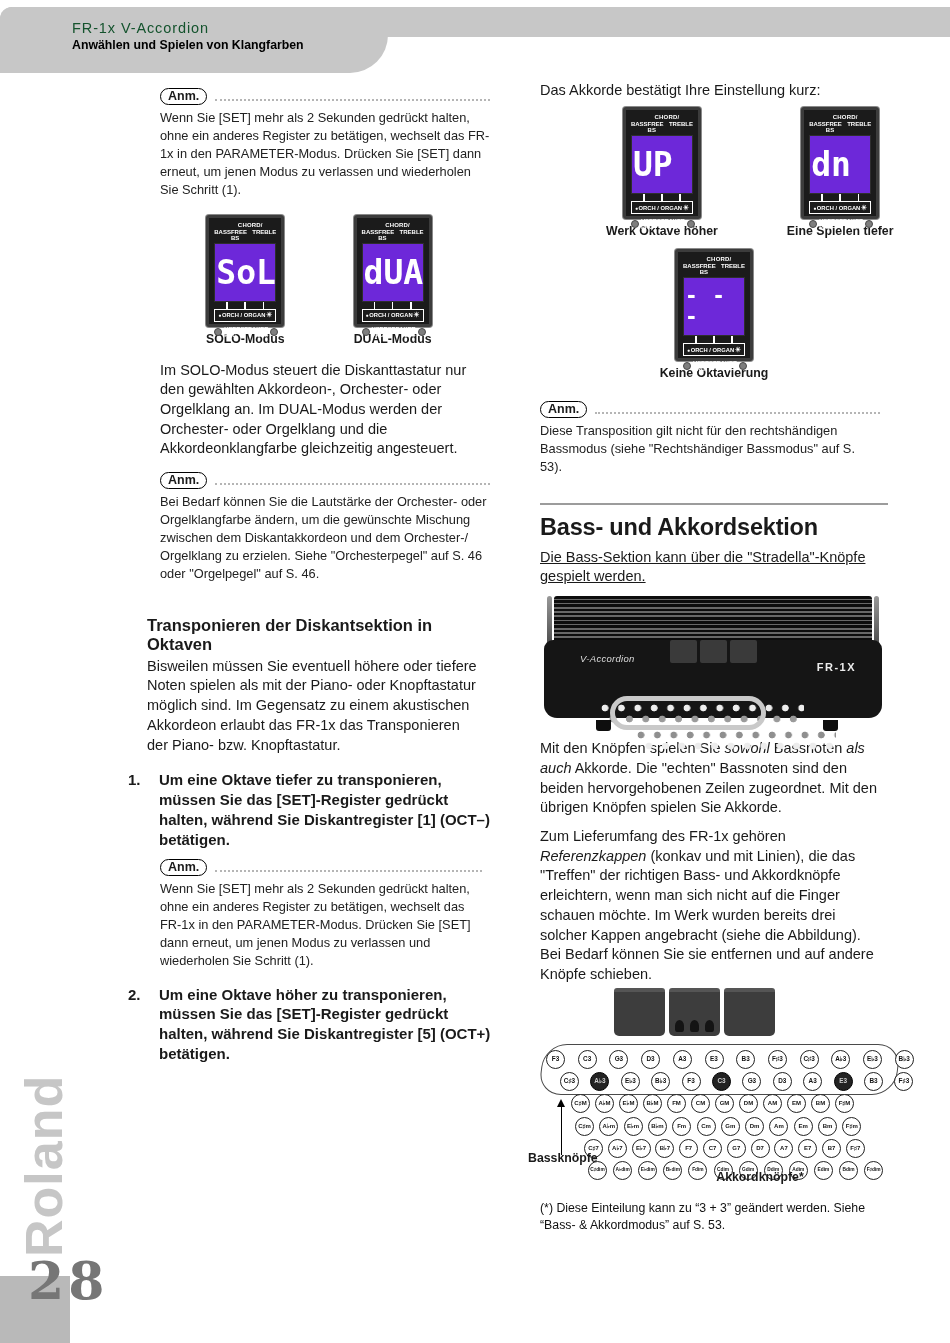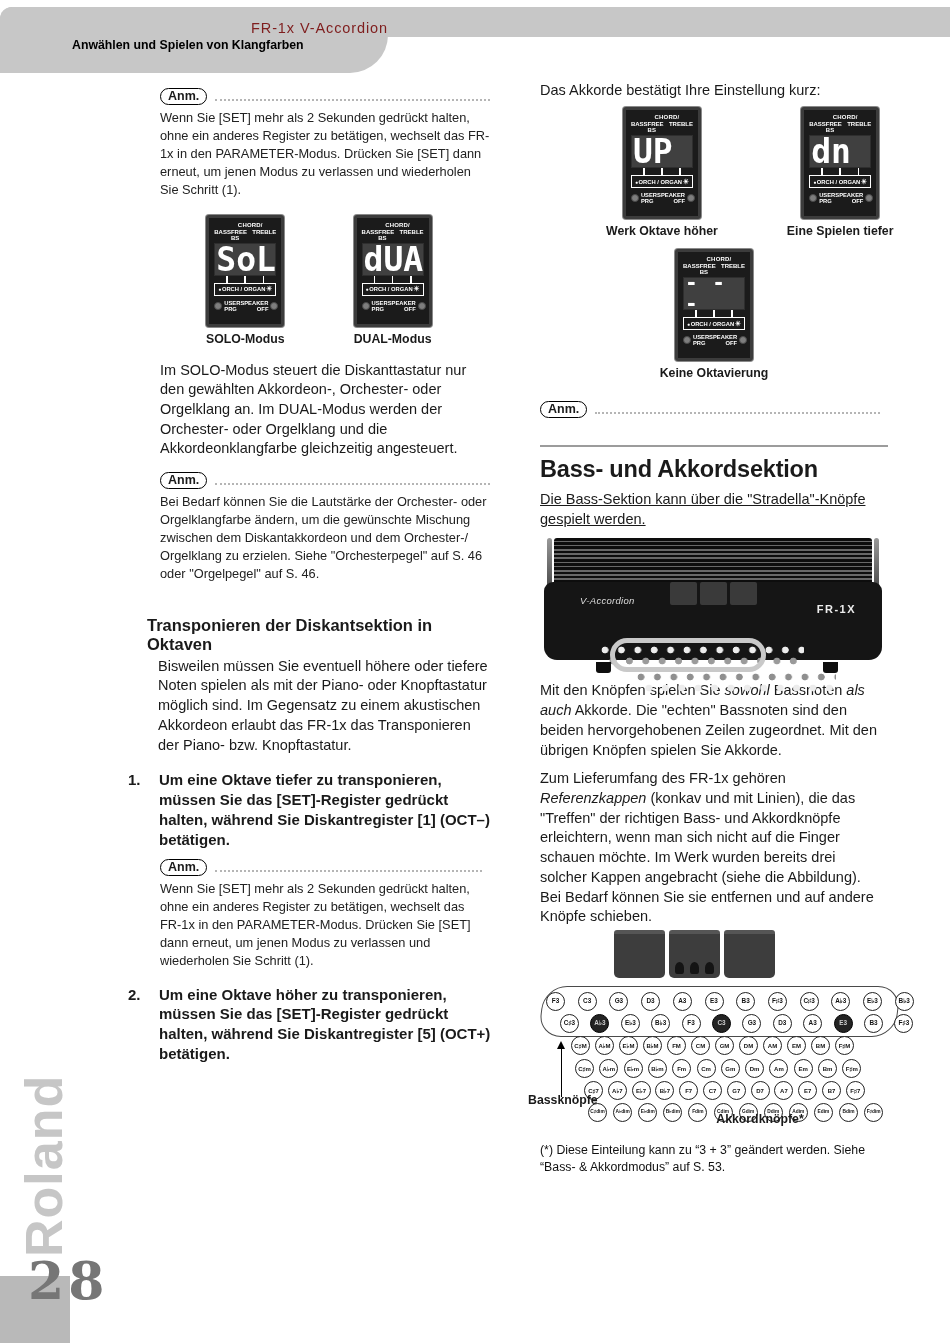--- a/index.html
+++ b/index.html
@@ -2,21 +2,21 @@
 <html><head>
 <meta charset="utf-8">
 <style>
   * { margin:0; padding:0; box-sizing:border-box; }
   html,body { width:950px; height:1343px; background:#fff; font-family:"Liberation Sans",sans-serif; color:#1a1a1a; }
   #page { position:relative; width:950px; height:1343px; overflow:hidden; background:#fff; }
 
   
   .banner-strip { position:absolute; top:7px; left:0; right:0; height:30px; background:#c7c7c7; border-top-left-radius:12px; }
   .banner-deep  { position:absolute; top:7px; left:0; width:388px; height:66px; background:#c7c7c7; border-radius:12px 0 38px 0; padding:13px 0 0 72px; }
-  .product-title { font-size:14.5px; letter-spacing:0.9px; color:#7f1d1d;text-align:right; }
+  .product-title { font-size:14.5px; letter-spacing:0.9px; color:#14532d; }
   .section-subtitle { font-size:12.3px; font-weight:bold; margin-top:2px; color:#000; }
 
   
   .brand { position:absolute; left:14px; top:1052px; height:205px; writing-mode:vertical-rl; transform:rotate(180deg); font-size:52px; font-weight:bold; color:#c6c6c6; letter-spacing:1px; }
   .pgbox { position:absolute; left:0; top:1276px; width:70px; height:67px; background:#b9b9b9; }
   .pgnum { position:absolute; left:28px; top:1250px; font-family:"DejaVu Serif",serif; font-weight:bold; font-size:52px; color:#767676; letter-spacing:4px; }
 
   
   #col-left  { position:absolute; left:128px; top:88px;  width:364px; }
   #col-right { position:absolute; left:540px; top:82px;  width:348px; }
@@ -29,21 +29,21 @@
   .note-head { display:flex; align-items:center; }
   .anm { font-size:12.5px; font-weight:bold; border:1.6px solid #000; border-radius:9px; padding:0px 7px 1px 7px; background:#fff; }
   .note-rule { flex:1; border-top:2px dotted #b5b5b5; margin-left:8px; position:relative; top:3px; }
   .note-text { font-size:12.8px; line-height:1.4; margin-top:4px; color:#222; }
 
   
   .disp { display:flex; flex-direction:column; align-items:center; }
   .panel { width:78px; height:112px; background:#1b1b1b; border:3px solid #3c3c3c; box-shadow:0 0 0 1px #8a8a8a; border-radius:3px; color:#fff; padding:4px 5px 3px 5px; position:relative; }
   .p-chord { font-size:6px; font-weight:bold; text-align:center; padding-left:10px; letter-spacing:0.2px; }
   .p-row { display:flex; justify-content:space-between; font-size:6px; font-weight:bold; margin-top:1px; }
-  .p-lcd { height:33px; background:#404040; border:1px solid #2e2e2e; margin-top:2px; display:flex; align-items:center; padding-left:1px; overflow:hidden; }
+  .p-lcd { height:59px; background:#6d28d9; border:1px solid #2e2e2e; margin-top:2px; display:flex; align-items:center; padding-left:1px; overflow:hidden; }
   .seg { font-family:"DejaVu Sans Mono",monospace; font-weight:bold; font-size:33px; line-height:1; color:#fff; letter-spacing:0px; }
   .lcd-dash { justify-content:center; }
   .lcd-dash .seg { font-size:21px; letter-spacing:1px; }
   .p-ticks { display:flex; justify-content:space-between; padding:0 12px; height:7px; }
   .p-ticks i { width:1.6px; height:7px; background:#fff; }
   .p-orch { border:1px solid #fff; display:flex; align-items:center; justify-content:space-between; font-size:5.8px; font-weight:bold; padding:1.5px 3px; white-space:nowrap; }
   .p-orch .dot { font-size:5px; }
   .p-orch .sun { font-size:7px; }
   .p-bottom { display:flex; align-items:center; justify-content:space-between; margin-top:4px; font-size:5.8px; font-weight:bold; line-height:1.1; }
   .led { width:8px; height:8px; border-radius:50%; background:#7e7e7e; border:1px solid #4a4a4a; flex:none; }
@@ -53,21 +53,21 @@
   .disp-row-left { display:flex; gap:69px; margin:16px 0 0 78px; }
   .disp-row-right { display:flex; gap:69px; margin:9px 0 0 66px; }
   .disp-center { display:flex; justify-content:center; margin-top:11px; }
 
   
   .ml32 { margin-left:32px; }
   .n1 { width:330px; }
   .p1 { margin:15px 0 0 32px; width:318px; }
   .n2 { margin-top:13px; width:330px; }
   .sub-h { font-size:16.5px; font-weight:bold; margin:33px 0 3px 19px; }
-  .p2 { margin-left:30px; width:336px; }
+  .p2 { margin-left:19px; width:336px; }
   .p3 { margin:9px 0 0 19px; width:336px; }
   .step { position:relative; padding-left:31px; margin-top:15px; font-size:15px; font-weight:bold; line-height:1.33; width:364px; }
   .step .num { position:absolute; left:0; top:0; }
   .n3 { margin:9px 0 0 32px; width:322px; }
 
   
   .r-intro { font-size:14.5px; }
   .n4 { margin-top:21px; width:340px; }
   .divider { border-top:2px solid #9c9c9c; margin-top:27px; }
   .big-h { font-size:23.5px; font-weight:bold; margin:9px 0 7px 0; letter-spacing:-0.2px; }
@@ -337,20 +337,21 @@
         </div>
         <div class="caption">Keine Oktavierung</div>
       </div>
     </div>
 
     <div class="note n4">
       <div class="note-head">
           <span class="anm">Anm.</span>
           <span class="note-rule"></span>
         </div>
+      <div class="note-text">Diese Transposition gilt nicht für den rechtshändigen Bassmodus (siehe "Rechtshändiger Bassmodus" auf S. 53).</div>
     </div>
 
     <div class="divider"></div>
     <h1 class="big-h">Bass- und Akkordsektion</h1>
     <p class="body rp1">Die Bass-Sektion kann über die "Stradella"-Knöpfe gespielt werden.</p>
 
     <div class="accordion">
       <div class="bellows"></div>
       <div class="pin-l"></div>
       <div class="pin-r"></div>

